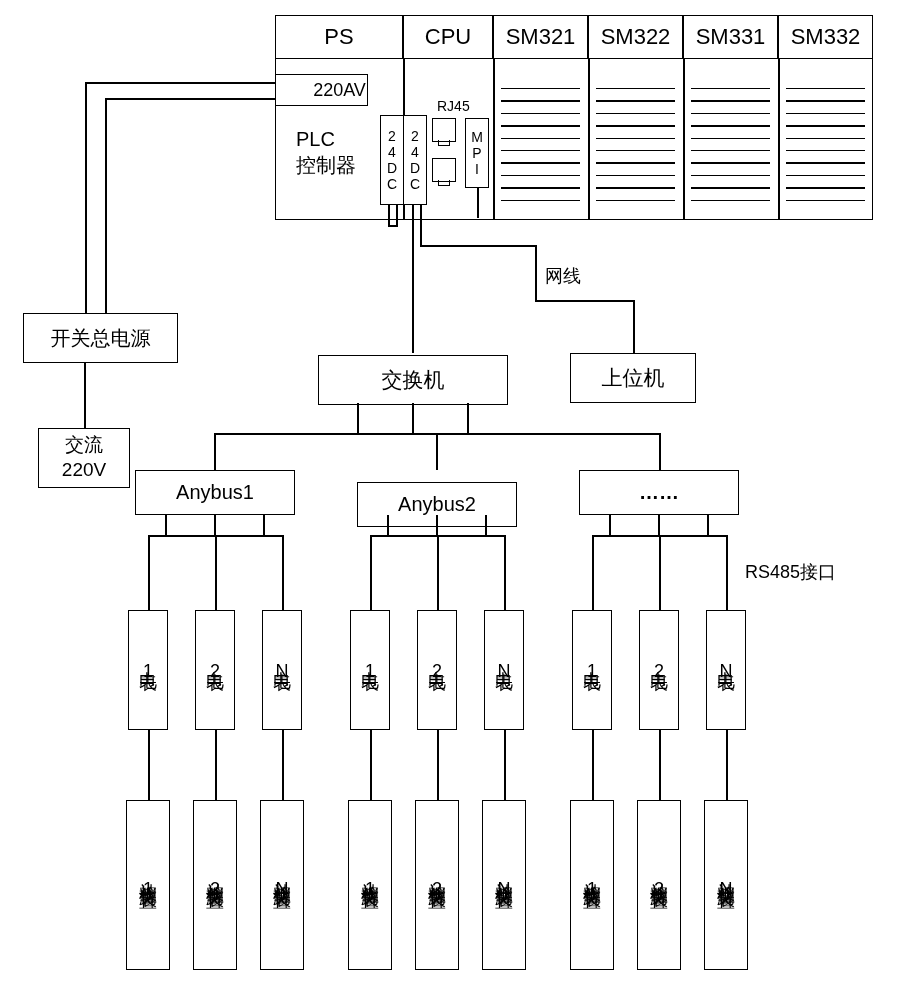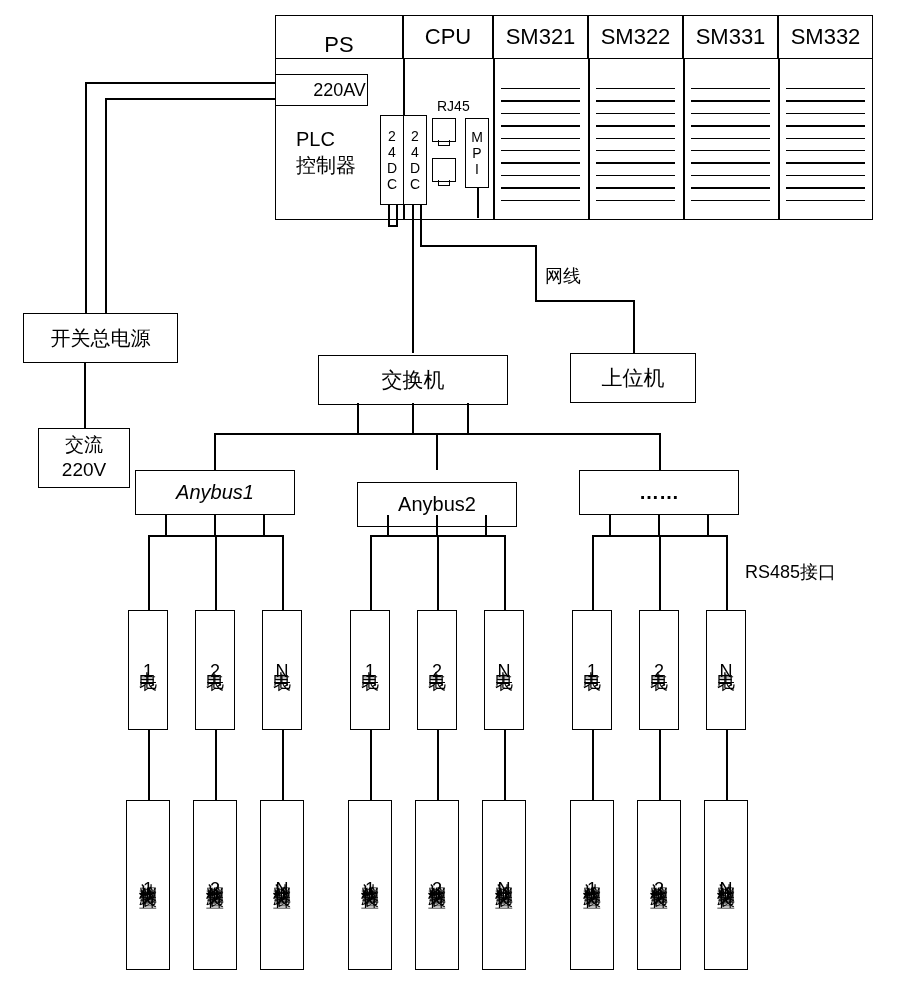--- a/index.html
+++ b/index.html
@@ -12,21 +12,21 @@
     .vtext { writing-mode: vertical-rl; text-orientation: upright; letter-spacing: 2px; }
     .slot-lines { position: absolute; display: flex; flex-direction: column; justify-content: space-evenly; }
     .slot-line { height: 1.5px; background: #000; width: 100%; }
     .small-box { border: 1.5px solid #000; }
   </style>
 </head>
 <body>
 
 <div class="box" style="left:275px; top:15px; width:598px; height:205px; justify-content:flex-start; align-items:flex-start;"></div>
 
-<div class="box" style="left:275px; top:15px; width:128px; height:44px; font-size:22px;align-items:flex-end;">
+<div class="box" style="left:275px; top:15px; width:128px; height:44px; font-size:22px;">
     <span>PS</span>
   </div>
 <div class="box" style="left:403px; top:15px; width:90px; height:44px; font-size:22px;">
     <span>CPU</span>
   </div>
 <div class="box" style="left:493px; top:15px; width:95px; height:44px; font-size:22px;">
     <span>SM321</span>
   </div>
 <div class="box" style="left:588px; top:15px; width:95px; height:44px; font-size:22px;">
     <span>SM322</span>
@@ -125,21 +125,21 @@
 
 <div class="box" style="left:318px; top:355px; width:190px; height:50px; font-size:21px;">
     <span>交换机</span>
   </div>
 <div class="box" style="left:570px; top:353px; width:126px; height:50px; font-size:21px;">
     <span>上位机</span>
   </div>
 
 <div class="label" style="left:545px; top:264px; font-size:18px;">网线</div>
 
-<div class="box" style="left:135px; top:470px; width:160px; height:45px; font-size:20px;font-style:italic;">
+<div class="box" style="left:135px; top:470px; width:160px; height:45px; font-size:20px;">
     <span>Anybus1</span>
   </div>
 <div class="box" style="left:357px; top:470px; width:160px; height:45px; font-size:20px;margin-top:12px;">
     <span>Anybus2</span>
   </div>
 <div class="box" style="left:579px; top:470px; width:160px; height:45px; font-size:20px; font-weight:bold;">
     <span>……</span>
   </div>
 
 <div class="label" style="left:745px; top:560px; font-size:18px;">RS485接口</div>

